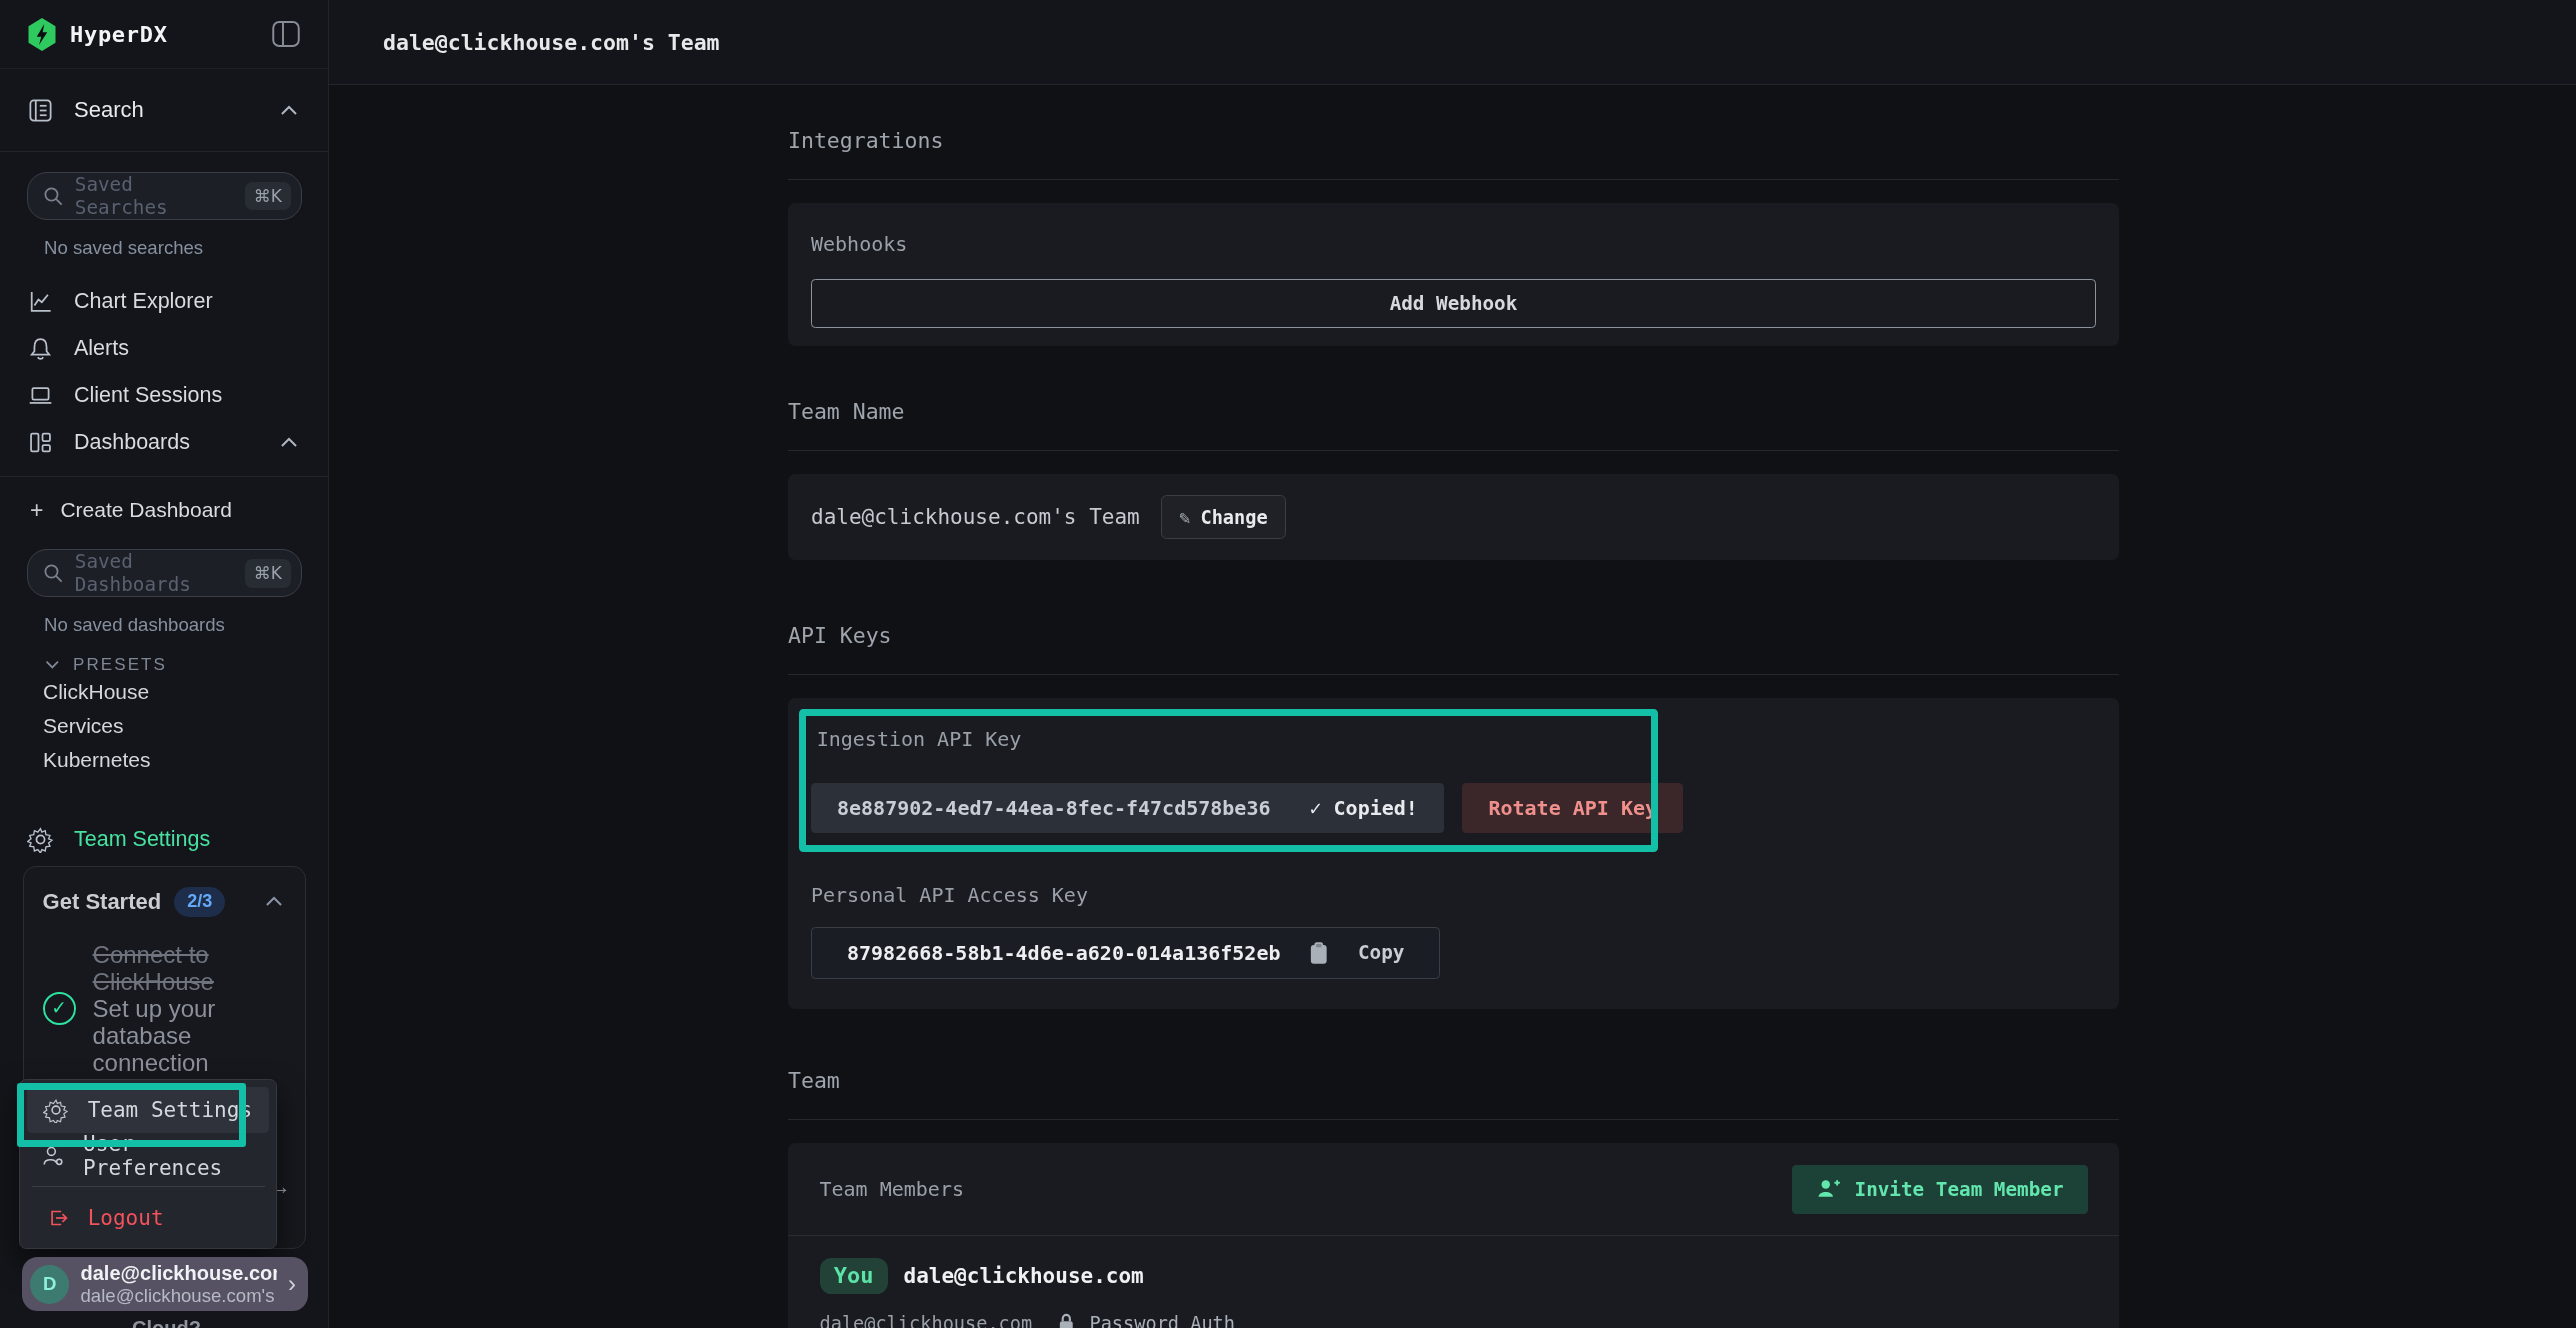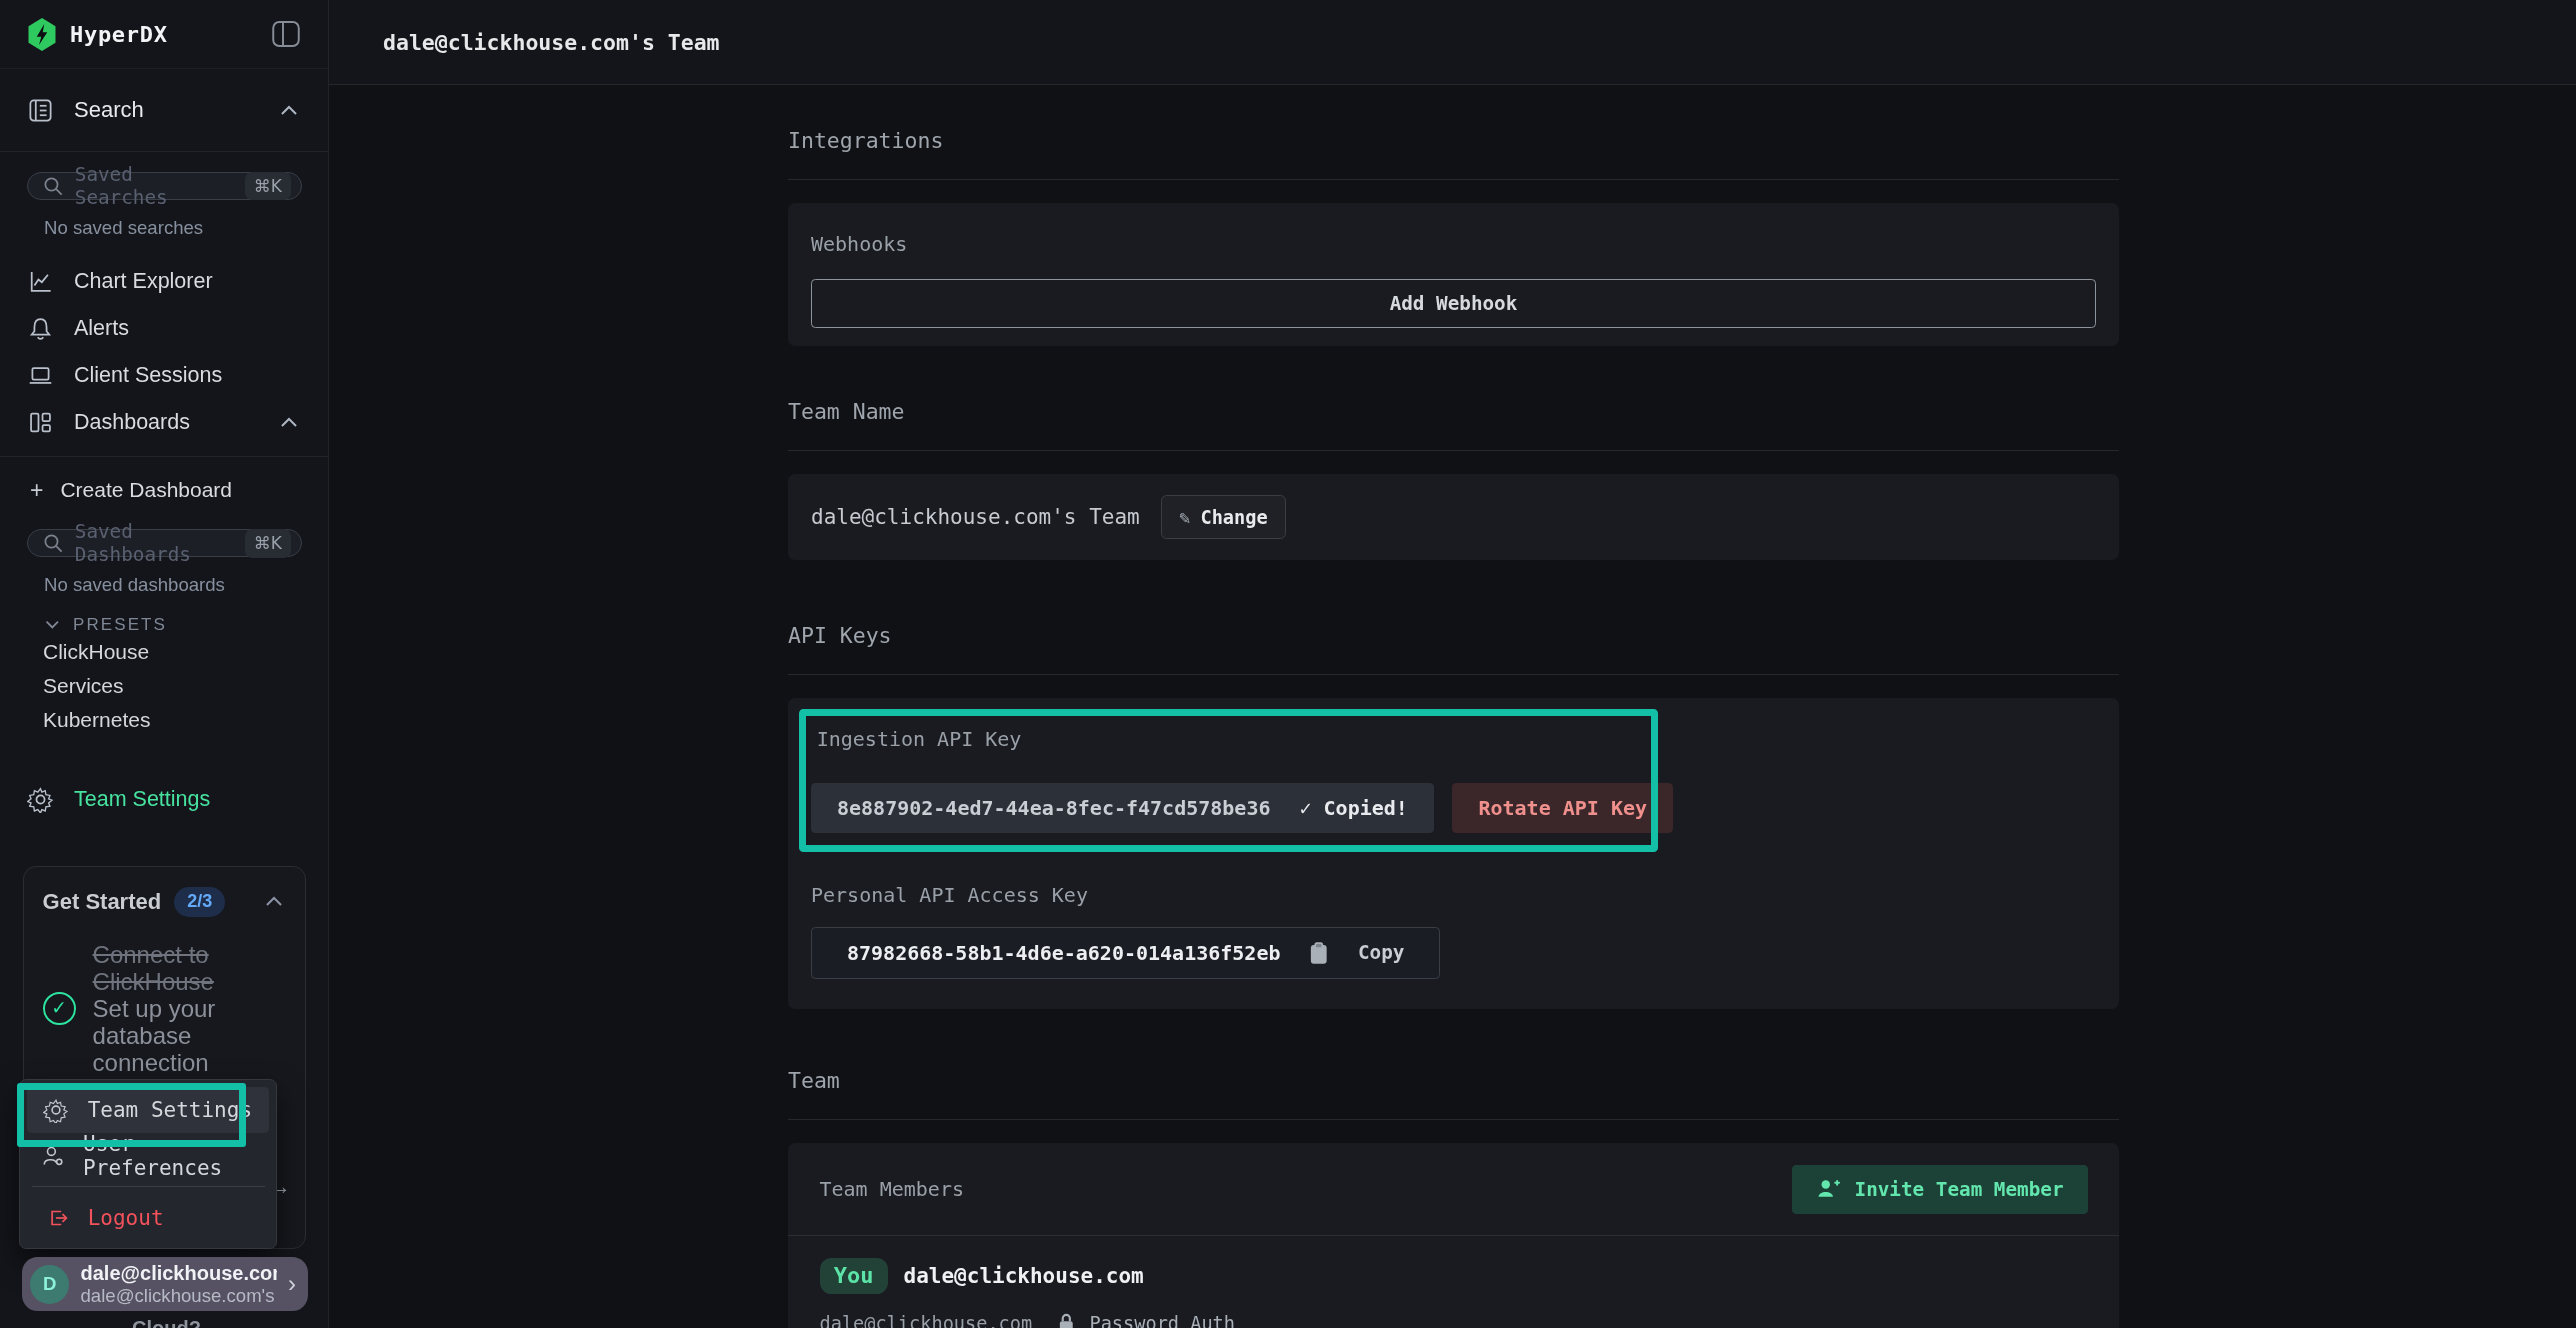--- a/index.html
+++ b/index.html
@@ -25,21 +25,21 @@
   .logo-text { font-family:"DejaVu Sans Mono",monospace; font-weight:bold; font-size:22px; color:#f2f4f6; letter-spacing:0.7px; }
   .icon-btn { background:none; border:none; cursor:pointer; display:flex; align-items:center; }
 
   .section-head {
     height:83px; padding:0 27px; display:flex; align-items:center; gap:20px;
     border-bottom:1.4px solid #22242a;
   }
   .section-head .lbl { font-size:22px; color:#e8eaed; flex:1; }
 
   .pill-input {
-    margin:20px 26.5px 0 26.5px; height:28px; border-radius:20px;
+    margin:20px 26.5px 0 26.5px; height:48px; border-radius:20px;
     background:#1c1f25; border:1.4px solid #3a3e47;
     display:flex; align-items:center; padding:0 10px 0 14.3px; gap:10px;
   }
   .pill-input .ph { flex:1; font-family:"DejaVu Sans Mono",monospace; font-size:19.3px; color:#596070; }
   .kbd {
     background:#282c33; border-radius:7.2px; padding:4.3px 8.6px;
     font-size:17px; color:#9aa1ab; font-family:"DejaVu Sans",sans-serif;
   }
   .empty-note { margin:17px 0 0 44px; font-size:18.6px; color:#87909f; }
 
@@ -131,21 +131,21 @@
   .tn-value { font-family:"DejaVu Sans Mono",monospace; font-size:21px; color:#c7cad0; }
   .btn-change { height:44px; padding:0 17px; background:#1f2127; border:1.4px solid #3b3e46; border-radius:5.7px;
     display:flex; align-items:center; gap:10px; cursor:pointer;
     font-family:"DejaVu Sans Mono",monospace; font-weight:bold; font-size:18.6px; color:#e8eaec; }
   .pencil { color:#aab0b8; font-size:18.6px; }
 
   .card-apikeys { height:311px; padding:29px 23px; position:relative; }
   .ann { position:absolute; border:7.2px solid #13bfa6; border-radius:4.3px; pointer-events:none; z-index:4; }
   .ann-ingestion { left:11.4px; top:11.4px; width:859px; height:143px; }
   .key-row { display:flex; align-items:center; margin-top:31.5px; }
-  .key-chip { height:50px; background:#2c3039; border-radius:4.3px; display:flex; align-items:center; padding:0 26px; gap:29px; }
+  .key-chip { height:50px; background:#2c3039; border-radius:4.3px; display:flex; align-items:center; padding:0 26px; gap:39px; }
   .key-text { font-family:"DejaVu Sans Mono",monospace; font-weight:bold; font-size:20px; color:#c9cdd4; }
   .copied { font-family:"DejaVu Sans Mono",monospace; font-weight:bold; font-size:20px; color:#e8eaed; }
   .btn-rotate { margin-left:18.6px; height:50px; padding:0 26px; background:#3b262a; border:none; border-radius:4.3px;
     cursor:pointer; font-family:"DejaVu Sans Mono",monospace; font-weight:bold; font-size:20px; color:#f0908c; }
   .personal-label { margin-top:50px; }
   .key-chip-outline { margin-top:20px; display:inline-flex; height:52px; align-items:center; gap:28px; padding:0 35px;
     background:#1a1d23; border:1.4px solid #3a3e47; border-radius:4.3px; cursor:pointer; }
   .key-text-bright { font-family:"DejaVu Sans Mono",monospace; font-weight:bold; font-size:20px; color:#eceef1; }
   .copy-lbl { font-family:"DejaVu Sans Mono",monospace; font-weight:bold; font-size:19.3px; color:#c9ccd2; }
   .clip-icon { color:#aab0b8; }

